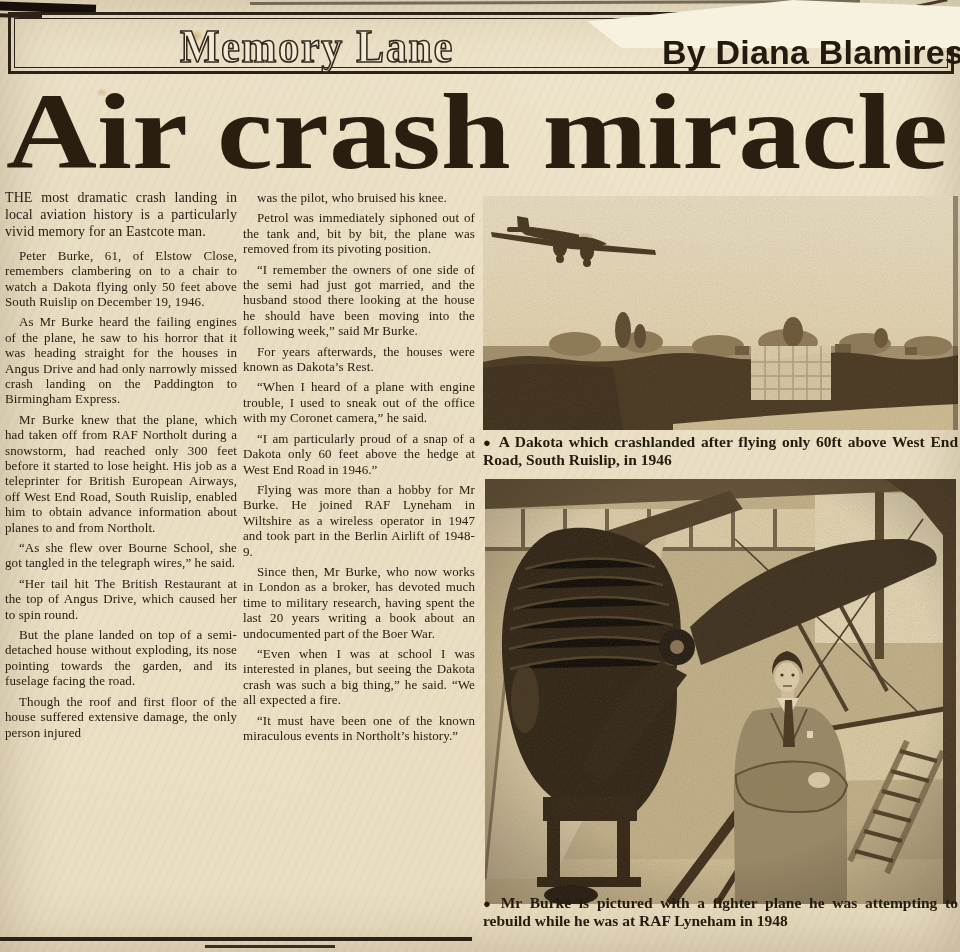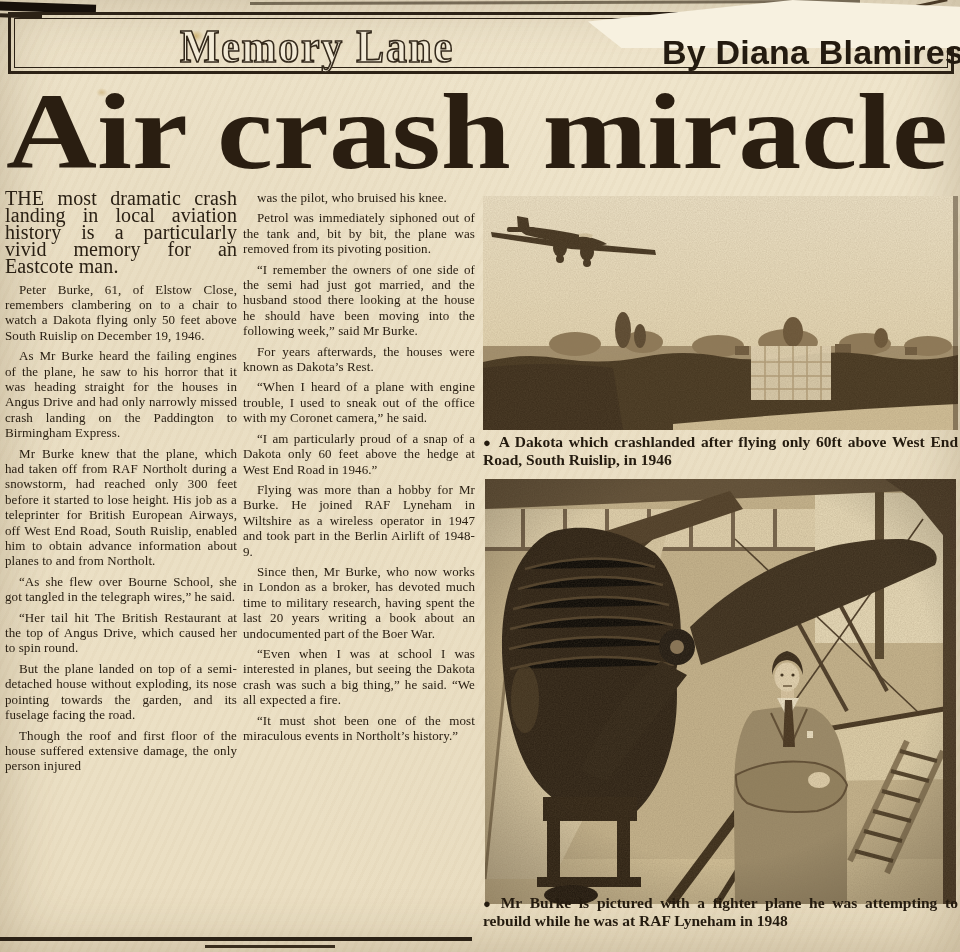--- a/index.html
+++ b/index.html
@@ -24,21 +24,21 @@
   .byline{position:absolute;left:662px;top:33px;width:280px;z-index:4;
     font-family:"Liberation Sans",sans-serif;font-weight:bold;font-size:34px;
     color:#241b10;letter-spacing:.2px;white-space:nowrap;}
   
   .headline-svg{position:absolute;left:4px;top:80px;z-index:1;}
   .headline-svg text{font-family:"Liberation Serif",serif;font-weight:bold;font-size:108px;fill:#2a1e11;}
   
   .col{position:absolute;top:190px;width:232px;text-align:justify;}
   .col1{left:5px;} .col2{left:243px;}
   .col p{margin:0 0 5px 0;text-indent:14px;font-size:13px;line-height:15.4px;letter-spacing:.1px;}
-  .col p.lede{text-indent:0;font-size:20px;line-height:16.9px;margin-bottom:7px;}
+  .col p.lede{text-indent:0;font-size:14px;line-height:16.9px;margin-bottom:7px;}
   
   .photo{position:absolute;margin:0;padding:0;}
   .photo svg{display:block;}
   .photo1{left:483px;top:196px;width:475px;height:234px;}
   .photo2{left:485px;top:479px;width:471px;height:425px;}
   .caption{position:absolute;width:475px;margin:0;font-weight:bold;font-size:15.5px;
     line-height:17px;text-align:justify;color:#241b0f;}
   .caption1{left:483px;top:433px;}
   .caption2{left:483px;top:894px;}
   .caption .bullet{margin-right:6px;font-size:13px;}
@@ -93,21 +93,21 @@
   <div class="col col2">
     <p>was the pilot, who bruised his knee.</p>
     <p>Petrol was immediately siphoned out of the tank and, bit by bit, the plane was removed from its pivoting position.</p>
     <p>“I remember the owners of one side of the semi had just got married, and the husband stood there looking at the house he should have been moving into the following week,” said Mr Burke.</p>
     <p>For years afterwards, the houses were known as Dakota’s Rest.</p>
     <p>“When I heard of a plane with engine trouble, I used to sneak out of the office with my Coronet camera,” he said.</p>
     <p>“I am particularly proud of a snap of a Dakota only 60 feet above the hedge at West End Road in 1946.”</p>
     <p>Flying was more than a hobby for Mr Burke. He joined RAF Lyneham in Wiltshire as a wireless operator in 1947 and took part in the Berlin Airlift of 1948-9.</p>
     <p>Since then, Mr Burke, who now works in London as a broker, has devoted much time to military research, having spent the last 20 years writing a book about an undocumented part of the Boer War.</p>
     <p>“Even when I was at school I was interested in planes, but seeing the Dakota crash was such a big thing,” he said. “We all expected a fire.</p>
-    <p>“It must shot been one of the most miraculous events in Northolt’s history.”</p>
+    <p>“It must have been one of the known miraculous events in Northolt’s history.”</p>
   </div>
 
   <figure class="photo photo1">
     <svg viewBox="0 0 475 234" width="475" height="234" preserveAspectRatio="none">
       <defs>
         <linearGradient id="sky1" x1="0" y1="0" x2="0" y2="1">
           <stop offset="0" stop-color="#eee3c8"></stop>
             <stop offset=".55" stop-color="#e7d9b7"></stop>
             <stop offset="1" stop-color="#dccca4"></stop>
         </linearGradient>

